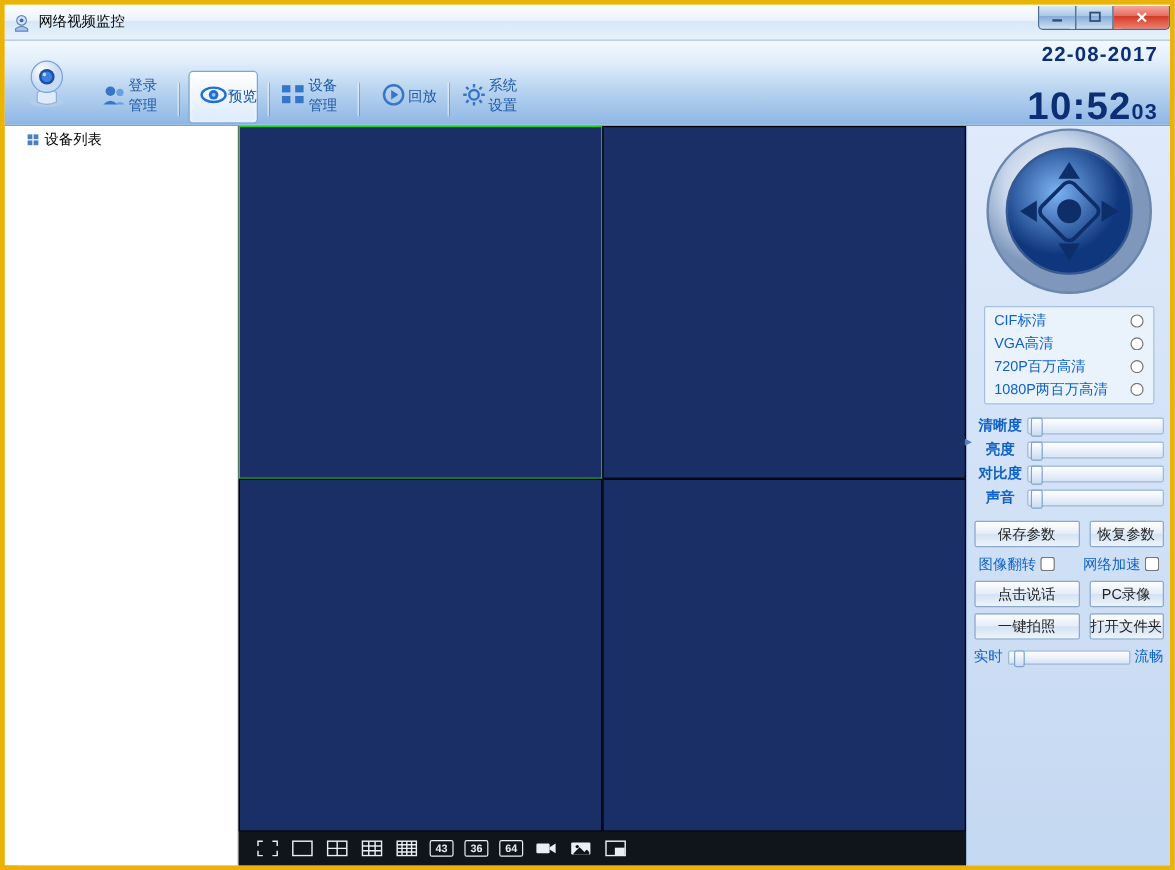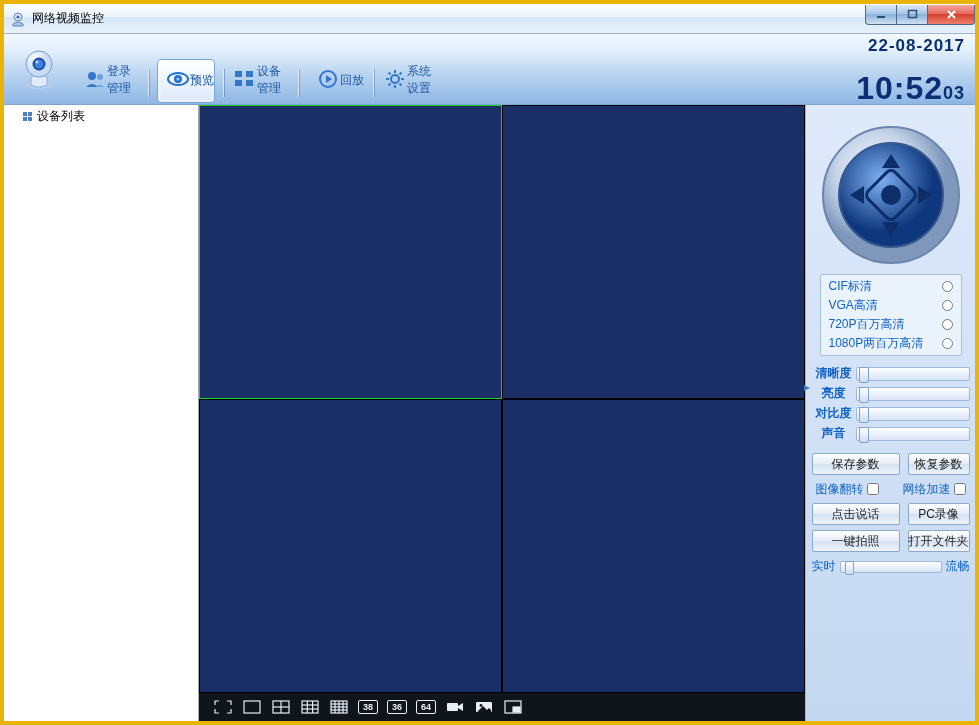--- a/index.html
+++ b/index.html
@@ -121,21 +121,21 @@
     font-family:Arial,sans-serif;
   }
 
   
   .right {
     width:170px;
     background:linear-gradient(#dfeafb,#c4d8f1);
     border-left:1px solid #9ab7da;
     display:flex; flex-direction:column; align-items:center;
     font-size:12px; color:#1062c7;
-    padding-top:19px;
+    padding-top:0;
   }
   .ptz {
     width:142px; height:142px; margin-bottom:8px;
     display:flex; align-items:center; justify-content:center;
   }
   .radio-box {
     width:142px; border:1px solid #a7c0e2; background:#eaf2fc;
     border-radius:2px; padding:2px 0;
   }
   .radio-row { display:flex; align-items:center; justify-content:space-between; padding:1px 8px; font-size:12px; }
@@ -355,21 +355,21 @@
             <svg viewBox="0 0 18 14">
               <rect x="1" y="1" width="16" height="12"></rect>
               <line x1="5" y1="1" x2="5" y2="13"></line>
               <line x1="9" y1="1" x2="9" y2="13"></line>
               <line x1="13" y1="1" x2="13" y2="13"></line>
               <line x1="1" y1="4" x2="17" y2="4"></line>
               <line x1="1" y1="7" x2="17" y2="7"></line>
               <line x1="1" y1="10" x2="17" y2="10"></line>
             </svg>
           </div>
-        <div class="tb-num">38</div>
+        <div class="tb-num">43</div>
         <div class="tb-num">36</div>
         <div class="tb-num">64</div>
         <div class="tb-btn filled">
             <svg viewBox="0 0 18 14">
               <rect x="1" y="3" width="11" height="8" rx="1"></rect>
               <path d="M12 6 L17 3 L17 11 L12 8 Z"></path>
             </svg>
           </div>
         <div class="tb-btn filled">
             <svg viewBox="0 0 18 14">

